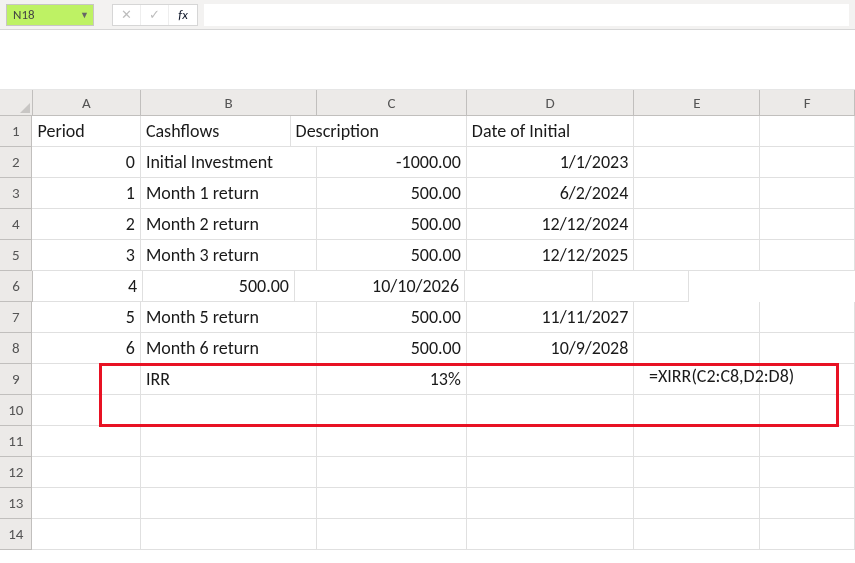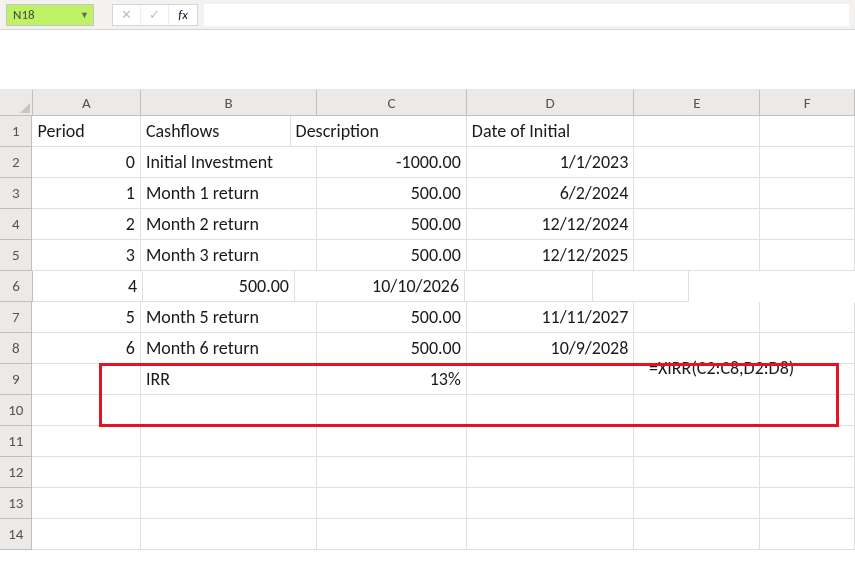--- a/index.html
+++ b/index.html
@@ -286,17 +286,17 @@
       <div class="row-header">14</div>
       <div class="cell colA"></div>
         <div class="cell colB"></div>
         <div class="cell colC"></div>
         <div class="cell colD"></div>
         <div class="cell colE"></div>
         <div class="cell colF"></div>
     </div>
   </div>
 
-  <div class="overflow-text" style="left:649px; top:352px;">=XIRR(C2:C8,D2:D8)</div>
+  <div class="overflow-text" style="left:649px; top:360px;">=XIRR(C2:C8,D2:D8)</div>
 
   <div class="highlight-box" style="left:99px; top:363px; width:740px; height:64px;"></div>
 
 </div>
 
 </body></html>

